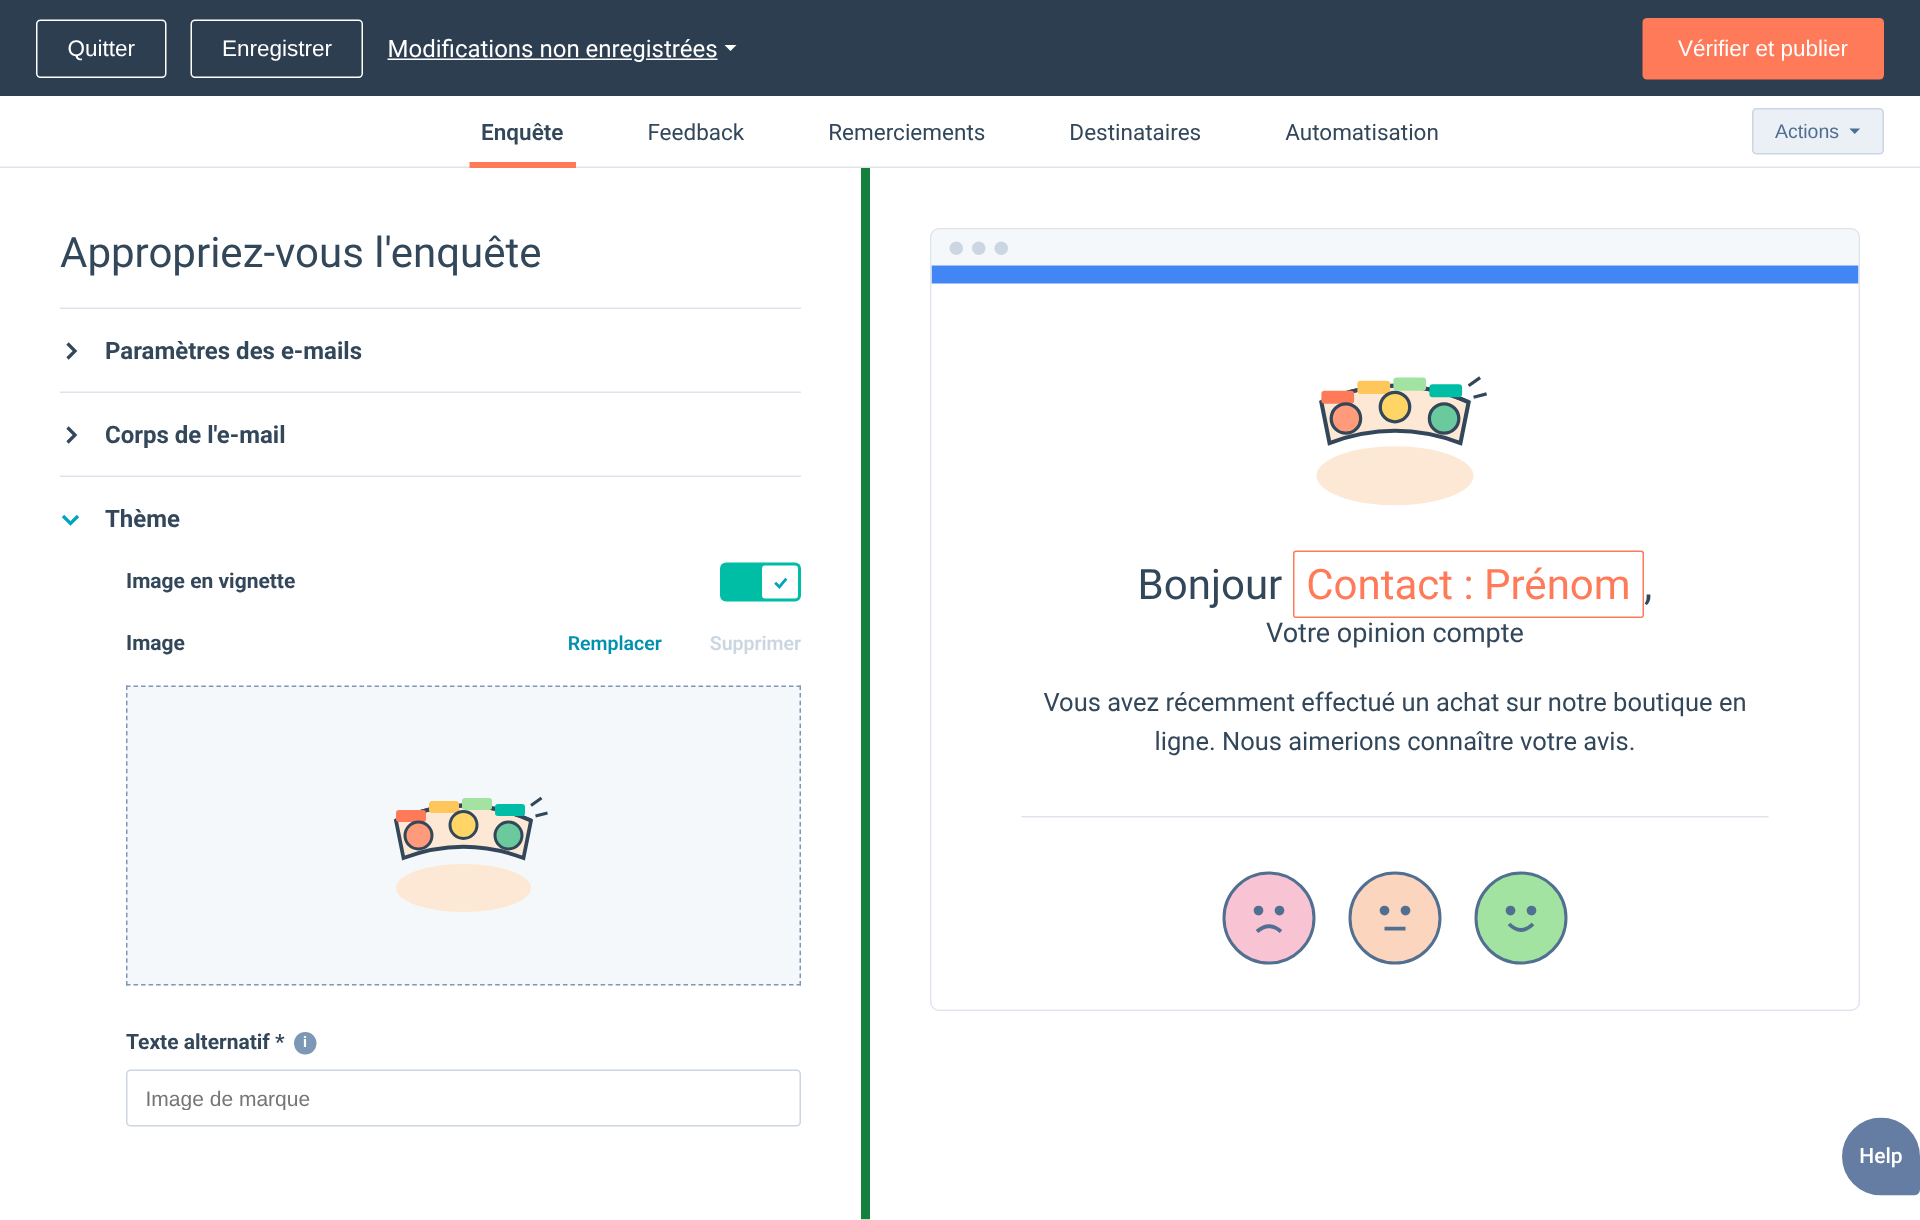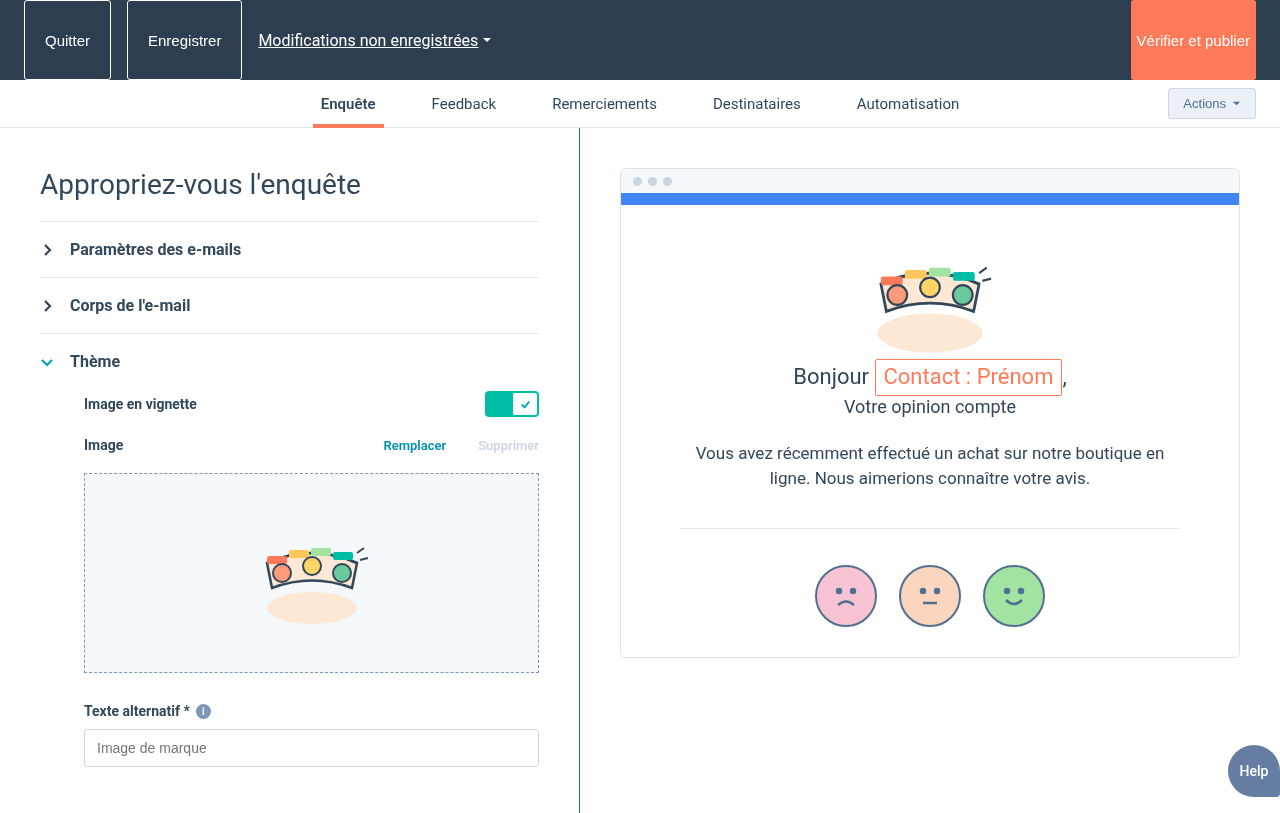--- a/index.html
+++ b/index.html
@@ -1,30 +1,30 @@
 <!DOCTYPE html>
 <html><head>
 <meta charset="utf-8">
 <style>
 *{margin:0;padding:0;box-sizing:border-box}
 body{font-family:-apple-system,BlinkMacSystemFont,"Segoe UI",Roboto,sans-serif;background:#fff;color:#33475b;width:1280px;height:813px;overflow:hidden;position:relative}
-.top-bar{background:#2d3e50;height:80px;display:flex;padding:0 24px;gap:16px}
+.top-bar{background:#2d3e50;height:64px;display:flex;align-items:center;padding:0 24px;gap:16px}
 .btn-outline{background:transparent;border:1px solid #fff;color:#fff;padding:10px 20px;font-size:15px;border-radius:3px;cursor:pointer}
 .status-text{color:#fff;text-decoration:underline;font-size:16px;display:flex;align-items:center;gap:4px}
 .status-text svg{width:10px;height:10px}
 .spacer{flex:1}
-.btn-primary{background:#ff7a59;border:none;color:#fff;padding:12px 6px;font-size:15px;font-weight:500;border-radius:3px;cursor:pointer}
+.btn-primary{background:#ff7a59;border:none;color:#fff;padding:12px 24px;font-size:15px;font-weight:500;border-radius:3px;cursor:pointer}
 .tab-bar{height:48px;border-bottom:1px solid #dfe3eb;display:flex;align-items:center;padding:0 24px;position:relative}
 .tabs{display:flex;gap:56px;margin:0 auto}
 .tab{font-size:15px;color:#33475b;cursor:pointer;padding:14px 0;position:relative}
 .tab.active{font-weight:600}
 .tab.active::after{content:'';position:absolute;bottom:-1px;left:-8px;right:-8px;height:4px;background:#ff7a59}
 .actions-btn{position:absolute;right:24px;background:#eaf0f6;border:1px solid #cbd6e2;color:#506e91;padding:7px 14px;font-size:13px;border-radius:3px;cursor:pointer;display:flex;align-items:center;gap:6px}
 .content{display:flex;height:701px}
-.left-panel{width:580px;padding:40px 40px 0 40px;border-right:1px solid #15803d;overflow-y:auto;position:relative}
+.left-panel{width:580px;padding:40px 40px 0 40px;border-right:6px solid #15803d;overflow-y:auto;position:relative}
 .left-panel::-webkit-scrollbar{width:8px}
 .left-panel::-webkit-scrollbar-thumb{background:#ccc;border-radius:4px}
 .right-panel{flex:1;padding:40px;background:#fff;overflow-y:auto;position:relative}
 .right-panel::-webkit-scrollbar{width:8px}
 .right-panel::-webkit-scrollbar-track{background:#f0f0f0}
 .right-panel::-webkit-scrollbar-thumb{background:#999;border-radius:4px}
 h1{font-size:28px;font-weight:400;color:#33475b;margin-bottom:20px}
 .desc{font-size:15px;color:#33475b;line-height:1.6;margin-bottom:40px}
 .section{border-top:1px solid #dfe3eb;padding:18px 0}
 .section-header{display:flex;align-items:center;gap:16px;cursor:pointer}
@@ -38,21 +38,21 @@
 .image-actions{display:flex;gap:32px;font-size:13px;font-weight:600}
 .link-replace{color:#0091ae;cursor:pointer}
 .link-delete{color:#cbd6e2;cursor:pointer}
 .image-preview{border:1px dashed #7c98b6;background:#f5f8fa;height:200px;display:flex;align-items:center;justify-content:center;margin-top:8px}
 .preview-window{border:1px solid #dfe3eb;border-radius:6px;overflow:hidden;background:#fff}
 .window-header{background:#f5f8fa;height:24px;display:flex;align-items:center;padding:0 12px;gap:6px}
 .window-dot{width:9px;height:9px;border-radius:50%;background:#cbd6e2}
 .email-body{padding:0;background:#fff}
 .email-bar{height:12px;background:#4285f4}
 .email-content{padding:30px 60px;text-align:center}
-.greeting{font-size:22px;color:#33475b;line-height:1.4}
+.greeting{font-size:28px;color:#33475b;margin-top:24px;line-height:1.4}
 .token{border:1px solid #ff7a59;color:#ff7a59;padding:2px 8px;border-radius:2px;display:inline-block}
 .sub-greeting{font-size:18px;color:#33475b}
 .intro{font-size:17px;color:#33475b;margin-top:24px;line-height:1.5}
 .divider{height:1px;background:#dfe3eb;margin:36px 0}
 .question{font-size:21px;font-weight:700;color:#33475b;line-height:1.4;margin-bottom:30px}
 .faces{display:flex;justify-content:center;gap:22px}
 .face{width:62px;height:62px;border-radius:50%;border:2.5px solid #516f90;display:flex;align-items:center;justify-content:center;cursor:pointer}
 .face.sad{background:#f8c4d4}
 .face.neutral{background:#fbd5bd}
 .face.happy{background:#a2e3a2}

